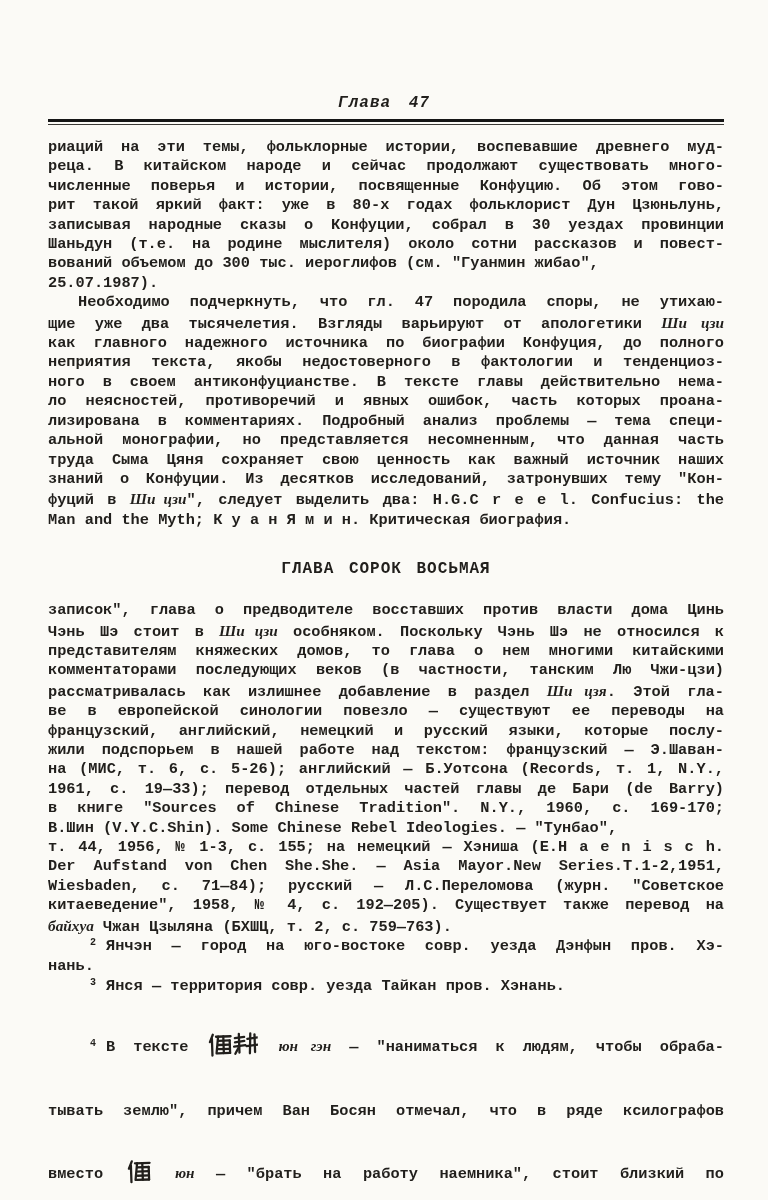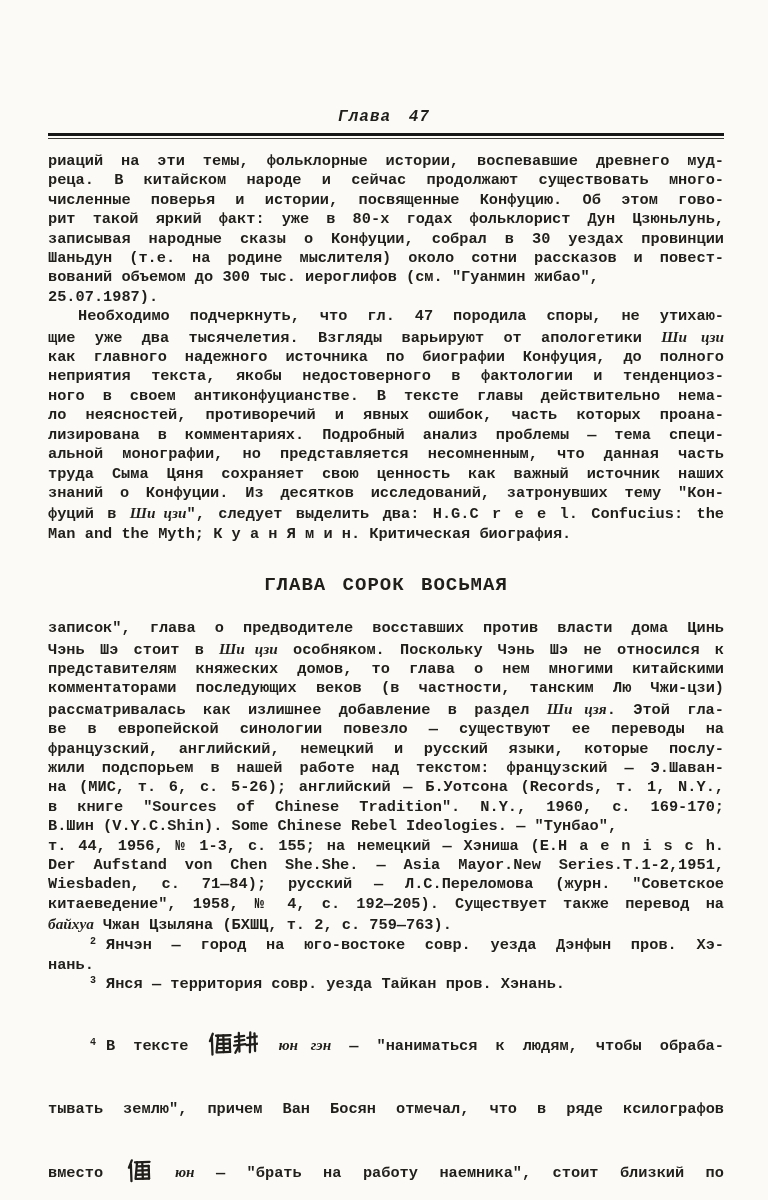--- a/index.html
+++ b/index.html
@@ -2,33 +2,33 @@
 <html><head>
 <meta charset="utf-8">
 <style>
   html,body{margin:0;padding:0;background:#e8e6e0;}
   .page{
     width:768px;height:1200px;margin:0 auto;position:relative;
     background:#fbfaf6;
     font-family:"Liberation Mono","DejaVu Sans Mono",monospace;
     font-weight:700;color:#211f1c;box-sizing:border-box;overflow:hidden;
   }
-  .running{padding-top:108px;text-align:center;font-style:italic;font-size:16px;letter-spacing:1px;word-spacing:7px;}
+  .running{padding-top:70px;text-align:center;font-style:italic;font-size:16px;letter-spacing:1px;word-spacing:7px;margin-top:24px;}
   .rules{margin:7px 44px 0 48px;}
   .rule-thick{border-top:3px solid #161616;}
   .rule-thin{border-top:1px solid #3c3a36;margin-top:2px;}
   .content{margin:13px 44px 0 48px;font-size:15.3px;}
   .line{line-height:19.4px;text-align:justify;text-align-last:justify;}
   .line.nj{text-align-last:left;}
   .line.ind{text-indent:30px;}
   .it{font-style:italic;font-family:Liberation Serif, serif;}
   .sup{font-size:10px;position:relative;top:-5px;margin:0 10px 0 16px;display:inline-block;text-indent:0;}
   .fn-deep .sup{margin-left:42px;}
   .tall .line{line-height:26.5px;margin-top:35px;}
-  .heading{margin:30px 0 23px;text-align:center;font-size:19px;letter-spacing:1px;word-spacing:4px;}
+  .heading{margin:30px 0 23px;text-align:center;font-size:16px;letter-spacing:1px;word-spacing:4px;}
   .pagenum{margin-top:11px;text-align:center;font-size:15px;letter-spacing:3px;}
   .cjk{display:inline-block;transform:rotate(-2deg);margin:0 2px;white-space:nowrap;}
   .hanzi{width:25px;height:25px;vertical-align:-6px;stroke:#211f1c;stroke-width:2.2;fill:none;stroke-linecap:round;}
 </style>
 </head>
 <body>
 
 <div class="page">
   <div class="running">Глава 47</div>
   <div class="rules">
@@ -64,20 +64,21 @@
       <div class="block">
         <div class="line"><span>записок", глава о предводителе восставших против власти дома Цинь</span></div>
         <div class="line"><span>Чэнь Шэ стоит в </span><span class="it">Ши цзи</span><span> особняком. Поскольку Чэнь Шэ не относился к</span></div>
         <div class="line"><span>представителям княжеских домов, то глава о нем многими китайскими</span></div>
         <div class="line"><span>комментаторами последующих веков (в частности, танским Лю Чжи-цзи)</span></div>
         <div class="line"><span>рассматривалась как излишнее добавление в раздел </span><span class="it">Ши цзя</span><span>. Этой гла-</span></div>
         <div class="line"><span>ве в европейской синологии повезло — существуют ее переводы на</span></div>
         <div class="line"><span>французский, английский, немецкий и русский языки, которые послу-</span></div>
         <div class="line"><span>жили подспорьем в нашей работе над текстом: французский — Э.Шаван-</span></div>
         <div class="line"><span>на (МИС, т. 6, с. 5-26); английский — Б.Уотсона (Records, т. 1, N.Y.,</span></div>
+        <div class="line"><span>1961, с. 19—33); перевод отдельных частей главы де Бари (de Barry)</span></div>
         <div class="line"><span>в книге "Sources of Chinese Tradition". N.Y., 1960, с. 169-170;</span></div>
         <div class="line nj"><span>В.Шин (V.Y.C.Shin). Some Chinese Rebel Ideologies. — "Тунбао",</span></div>
         <div class="line"><span>т. 44, 1956, № 1-3, с. 155; на немецкий — Хэниша (E.H a e n i s c h.</span></div>
         <div class="line"><span>Der Aufstand von Chen She.She. — Asia Mayor.New Series.T.1-2,1951,</span></div>
         <div class="line"><span>Wiesbaden, с. 71—84); русский — Л.С.Переломова (журн. "Советское</span></div>
         <div class="line"><span>китаеведение", 1958, № 4, с. 192—205). Существует также перевод на</span></div>
         <div class="line nj"><span class="it">байхуа</span><span> Чжан Цзыляна (БХШЦ, т. 2, с. 759—763).</span></div>
       </div>
       <div class="block fn-deep">
         <div class="line"><span class="sup">2</span><span>Янчэн — город на юго-востоке совр. уезда Дэнфын пров. Хэ-</span></div>

